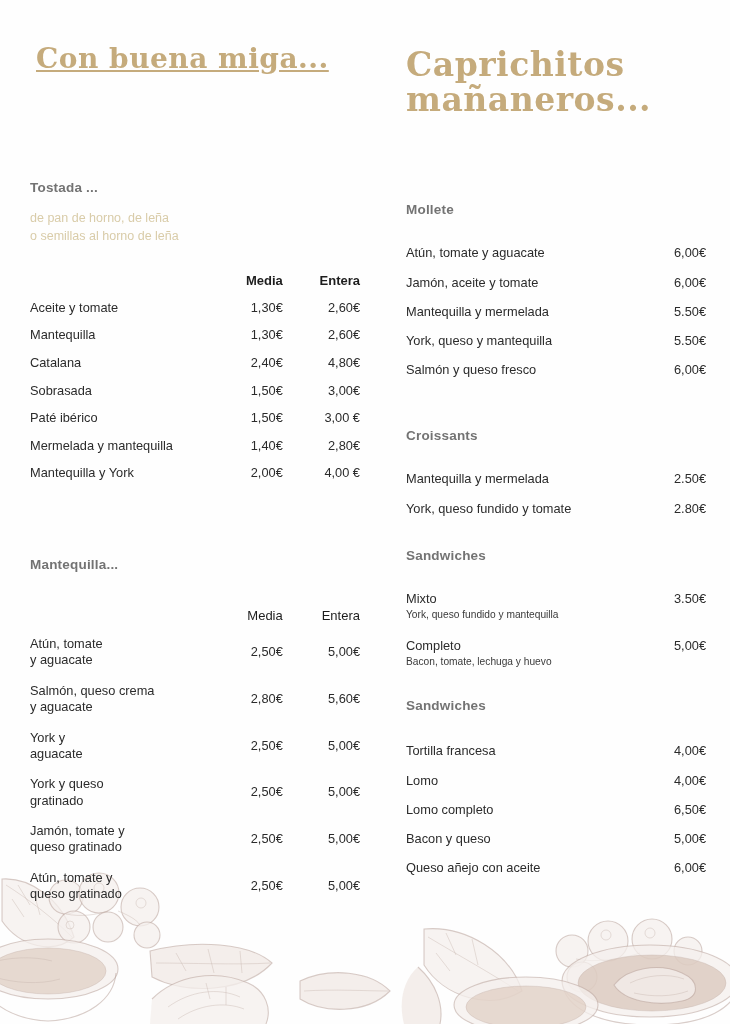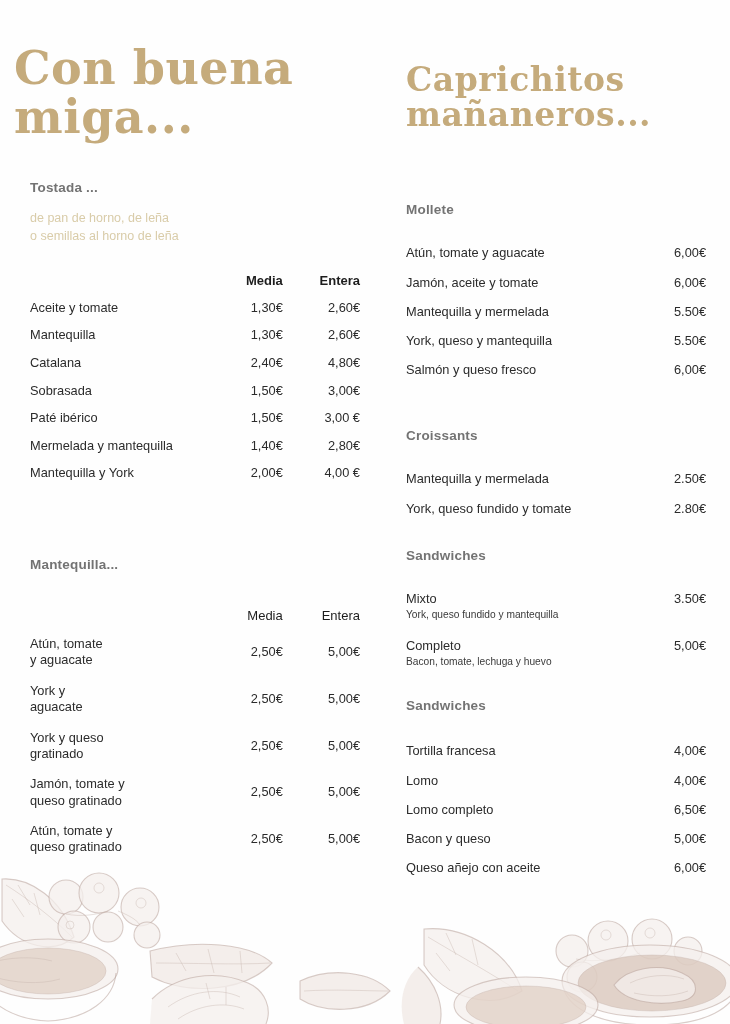--- a/index.html
+++ b/index.html
@@ -45,29 +45,30 @@
   .display-title {
     font-family: "DejaVu Serif", "Liberation Serif", serif;
     font-weight: 700;
     color: #c5ab7c;
     letter-spacing: 0.5px;
     line-height: 1.06;
     margin: 0;
   }
   .title-left {
     position: absolute;
-    left: 14px;
+    left: 36px;
     top: 44px;
     width: 340px;
-    font-size: 46px;
+    font-size: 28px;
+    text-decoration: underline;
   }
   .title-right {
     position: absolute;
     left: 406px;
-    top: 63px;
+    top: 48px;
     width: 320px;
     font-size: 33px;
   }
 
   
   .section-head {
     color: #737373;
     font-weight: 700;
     font-size: 13.5px;
     letter-spacing: 0.2px;
@@ -314,20 +315,26 @@
           </tr>
         </thead>
         <tbody>
           <tr class="row-multi">
             <td class="col-name"><span class="item-name">Atún, tomate
 y aguacate</span></td>
             <td class="col-price price-cell" style="padding-top:15px;">2,50€</td>
             <td class="col-price price-cell" style="padding-top:15px;">5,00€</td>
           </tr>
           <tr class="row-multi">
+            <td class="col-name"><span class="item-name">Salmón, queso crema
+y aguacate</span></td>
+            <td class="col-price price-cell" style="padding-top:15px;">2,80€</td>
+            <td class="col-price price-cell" style="padding-top:15px;">5,60€</td>
+          </tr>
+          <tr class="row-multi">
             <td class="col-name"><span class="item-name">York y
 aguacate</span></td>
             <td class="col-price price-cell" style="padding-top:15px;">2,50€</td>
             <td class="col-price price-cell" style="padding-top:15px;">5,00€</td>
           </tr>
           <tr class="row-multi">
             <td class="col-name"><span class="item-name">York y queso
 gratinado</span></td>
             <td class="col-price price-cell" style="padding-top:15px;">2,50€</td>
             <td class="col-price price-cell" style="padding-top:15px;">5,00€</td>

